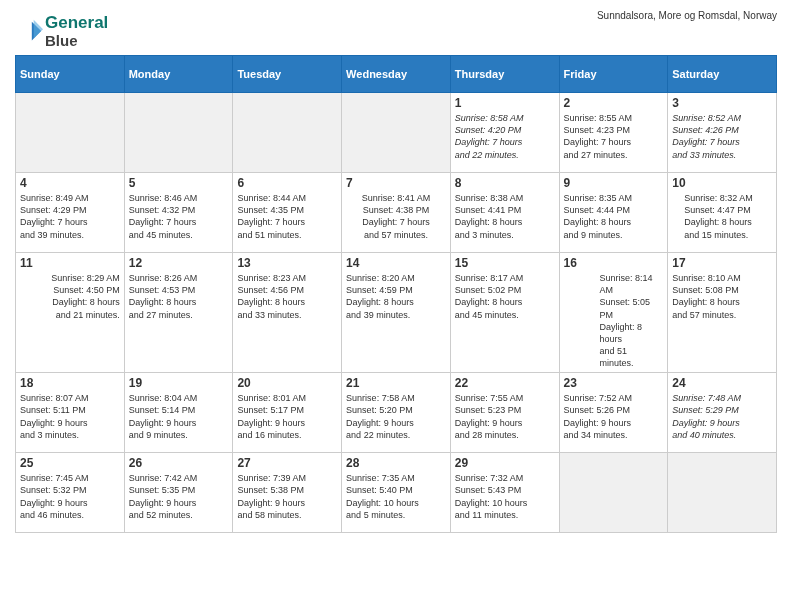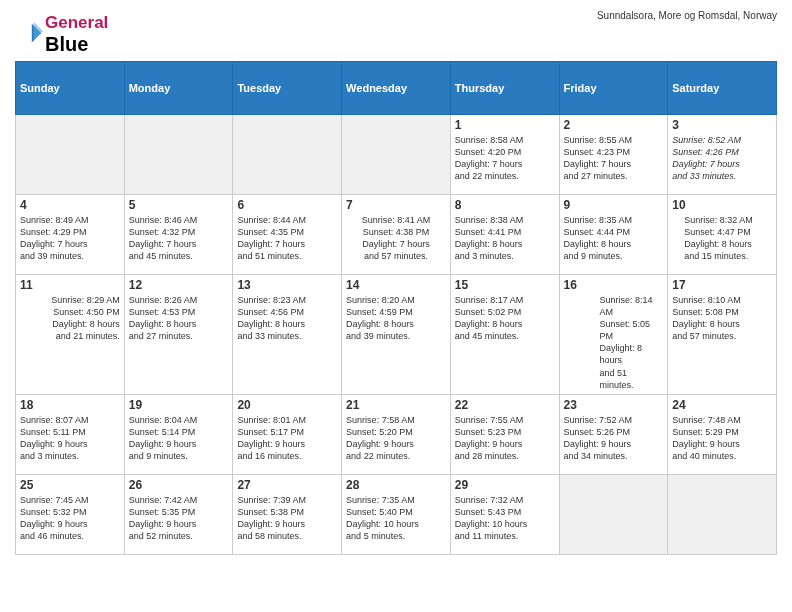--- a/index.html
+++ b/index.html
@@ -27,26 +27,26 @@
       margin-top: 4px;
     }
     .logo-text {
       display: flex;
       flex-direction: column;
       line-height: 1.1;
     }
     .logo-general {
       font-size: 17px;
       font-weight: bold;
-      color: #be185d;
+      color: #0f766e;
     }
     .logo-blue {
-      font-size: 20px;
+      font-size: 15px;
       font-weight: bold;
-      color: #000000;
+      color: #404040;
     }
     .logo-icon {
       width: 28px;
       height: 28px;
       margin-right: 2px;
     }
     .title-section {
       text-align: right;
     }
     .month-title {
@@ -63,21 +63,21 @@
     table {
       width: 100%;
       border-collapse: collapse;
       table-layout: fixed;
     }
     th {
       background-color: #2a7abf;
       color: white;
       font-size: 11px;
       font-weight: bold;
-      padding: 20px 4px;
+      padding: 12px 4px;
       text-align: left;
       border: 1px solid #1a6aaf;
     }
     td {
       border: 1px solid #ccc;
       vertical-align: top;
       padding: 3px 4px;
       font-size: 9.5px;
       color: #333;
       height: 80px;
@@ -132,21 +132,21 @@
         </tr>
     </thead>
     <tbody id="calendar-body">
     <tr>
           <td class="shaded"></td>
           <td class="shaded"></td>
           <td class="shaded"></td>
           <td class="shaded"></td>
           <td>
             <span class="day-number">1</span>
-            <div class="day-info" style="white-space: pre-line;">Sunrise: 8:58 AM
+            <div class="day-info" style="white-space: pre-line; font-style: italic;">Sunrise: 8:58 AM
 Sunset: 4:20 PM
 Daylight: 7 hours
 and 22 minutes.</div>
           </td>
           <td>
             <span class="day-number">2</span>
             <div class="day-info" style="white-space: pre-line;">Sunrise: 8:55 AM
 Sunset: 4:23 PM
 Daylight: 7 hours
 and 27 minutes.</div>
@@ -299,21 +299,21 @@
           </td>
           <td>
             <span class="day-number">23</span>
             <div class="day-info" style="white-space: pre-line;">Sunrise: 7:52 AM
 Sunset: 5:26 PM
 Daylight: 9 hours
 and 34 minutes.</div>
           </td>
           <td>
             <span class="day-number">24</span>
-            <div class="day-info" style="white-space: pre-line;">Sunrise: 7:48 AM
+            <div class="day-info" style="white-space: pre-line; font-style: italic;">Sunrise: 7:48 AM
 Sunset: 5:29 PM
 Daylight: 9 hours
 and 40 minutes.</div>
           </td>
         </tr>
         <tr>
           <td>
             <span class="day-number">25</span>
             <div class="day-info" style="white-space: pre-line;">Sunrise: 7:45 AM
 Sunset: 5:32 PM

